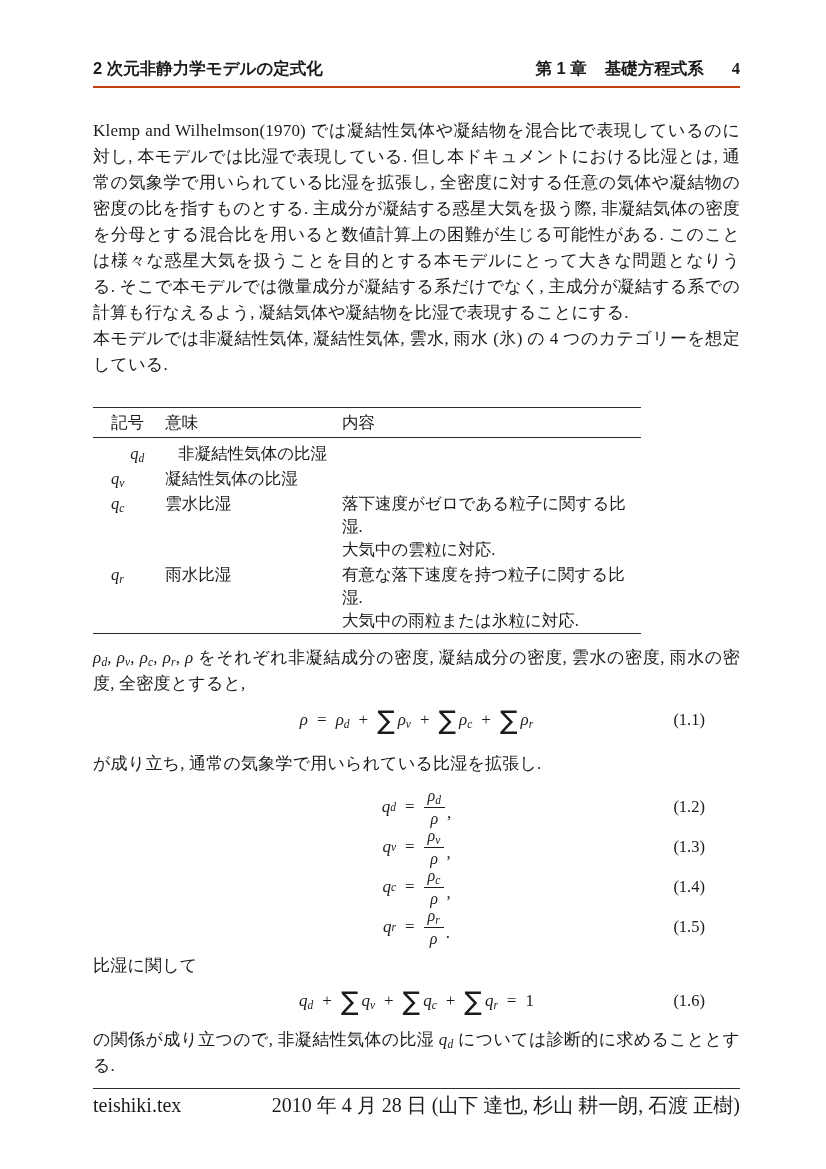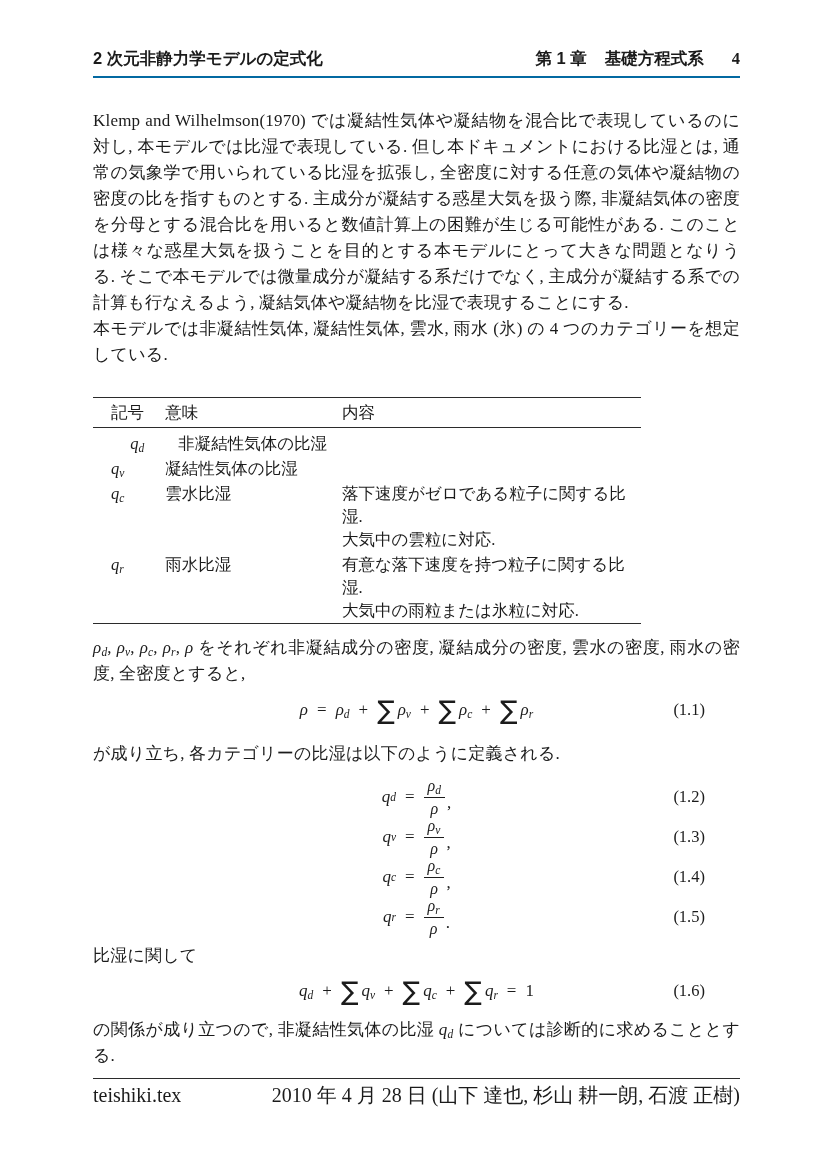--- a/index.html
+++ b/index.html
@@ -9,24 +9,24 @@
     width: 826px;
     height: 1169px;
     background: #ffffff;
     color: #1b1b1b;
     font-family: "Liberation Serif", "DejaVu Serif", serif;
     font-size: 17px;
     overflow: hidden;
   }
   
   .header-wrap {
-    margin: 8px 86px 0 93px;
+    margin: 18px 86px 0 93px;
     padding-top: 40px;
     padding-bottom: 7px;
-    border-bottom: 2px solid #0369a1;
+    border-bottom: 2px solid #c2410c;
   }
   .header-row {
     display: flex;
     justify-content: space-between;
     align-items: baseline;
     font-family: "Liberation Sans", "DejaVu Sans", sans-serif;
     font-weight: bold;
     font-size: 16.5px;
     line-height: 20px;
   }
@@ -212,21 +212,21 @@
 
     <p class="body-par p3"><i class="mv">ρ</i><sub class="ms">d</sub><span>, </span><i class="mv">ρ</i><sub class="ms">v</sub><span>, </span><i class="mv">ρ</i><sub class="ms">c</sub><span>, </span><i class="mv">ρ</i><sub class="ms">r</sub><span>, </span><i class="mv">ρ</i><span> をそれぞれ非凝結成分の密度, 凝結成分の密度, 雲水の密度, 雨水の密度, 全密度とすると,</span></p>
 
     <div class="eq-block">
       <span>
         <i class="mv">ρ</i><span class="op">=</span><i class="mv">ρ</i><sub class="ms">d</sub><span class="op">+</span><span class="sum">∑</span><i class="mv">ρ</i><sub class="ms">v</sub><span class="op">+</span><span class="sum">∑</span><i class="mv">ρ</i><sub class="ms">c</sub><span class="op">+</span><span class="sum">∑</span><i class="mv">ρ</i><sub class="ms">r</sub>
       </span>
       <span class="eq-number">(1.1)</span>
     </div>
 
-    <p class="body-par p4">が成り立ち, 各カテゴリーの比湿は以下のように定義される.</p>
+    <p class="body-par p4">が成り立ち, 通常の気象学で用いられている比湿を拡張し.</p>
 
     <div class="eq-group">
       <div class="eq-row">
         <i class="mv">q</i>
           <sub class="ms">d</sub>
           <span class="op">=</span>
           <span class="frac">
             <span class="num"><i class="mv">ρ</i><sub class="ms">d</sub></span>
             <span class="den"><i class="mv">ρ</i></span>
           </span>

